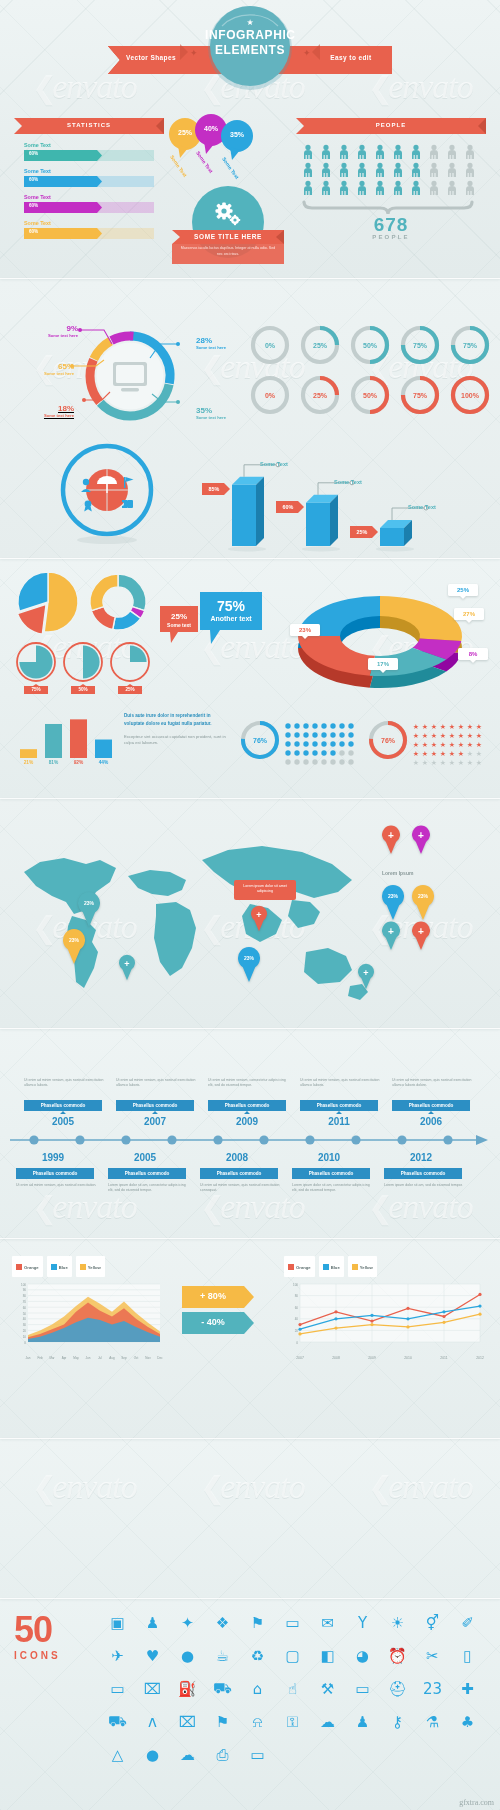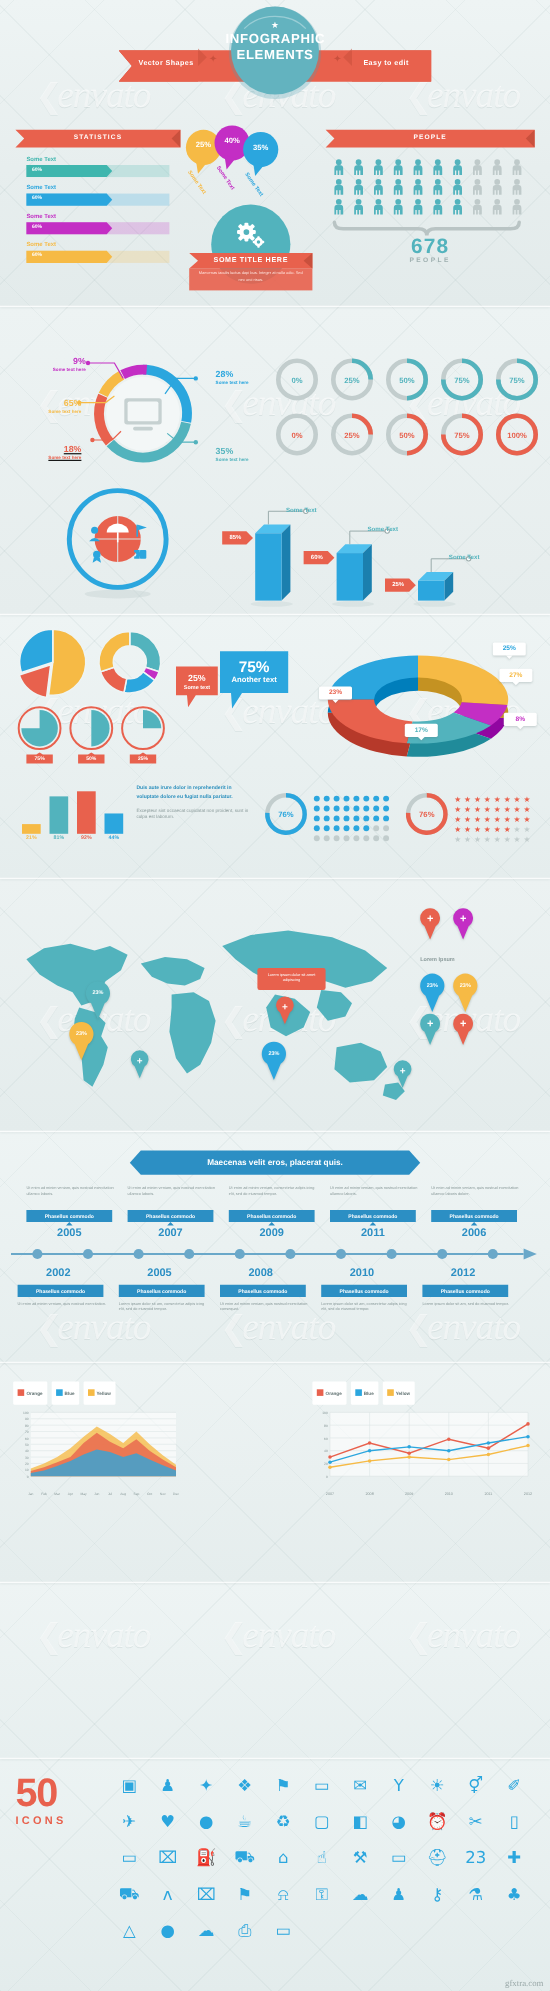--- a/index.html
+++ b/index.html
@@ -825,26 +825,20 @@
         <div style="position:absolute;left:34px;top:96px;width:18px;filter:drop-shadow(0 1px 1px rgba(70,95,95,.3));">
           <svg width="18" height="26.099999999999998" viewBox="0 0 18 26.099999999999998">
             <path d="M9 26.099999999999998 L3.96 14.040000000000001 A9 9 0 1 1 14.040000000000001 14.040000000000001 Z" fill="#e8614d"></path>
           </svg>
           <div style="position:absolute;left:0;top:3px;width:18px;text-align:center;color:#fff;font-size:10px;font-weight:bold;line-height:1;">+</div>
         </div>
         <div style="position:absolute;left:4px;top:42px;font-size:5px;font-weight:bold;color:#8a9a9a;">Lorem Ipsum</div>
       </div>
   </div>
 
-  <div class="sect" style="left:118px;top:1046px;width:264px;height:22px;">
-    <svg width="264" height="22" viewBox="0 0 264 22">
-      <path d="M10 0 L254 0 L264 11 L254 22 L10 22 L0 11 Z" fill="#2c8fc4"></path>
-    </svg>
-    <div style="position:absolute;left:0;top:6px;width:264px;text-align:center;color:#fff;font-size:7.5px;font-weight:bold;">Maecenas velit eros, placerat quis.</div>
-  </div>
   <div class="sect" style="left:6px;top:1078px;width:488px;height:150px;">
     <svg width="488" height="150" viewBox="0 0 488 150" style="position:absolute;left:0;top:0;">
       <line x1="4" y1="62" x2="470" y2="62" stroke="#6aa8c9" stroke-width="1.6"></line>
       <path d="M470 57 L482 62 L470 67 Z" fill="#6aa8c9"></path>
     </svg>
     <div id="timeline-top">
         <div style="position:absolute;left:18px;top:0;width:80px;font-size:3.5px;line-height:1.5;color:#8a9a9a;">Ut enim ad minim veniam, quis nostrud exercitation ullamco laboris.</div>
         <div style="position:absolute;left:18px;top:22px;width:78px;">
           <svg width="78" height="11" viewBox="0 0 78 11">
             <path d="M0 0 L78 0 L78 11 L0 11 Z M39 11 L42 14 L36 14 Z" fill="#2c8fc4"></path>
@@ -893,21 +887,21 @@
           <circle cx="166" cy="62" r="4.6" fill="#6aa8c9"></circle>
           <circle cx="212" cy="62" r="4.6" fill="#6aa8c9"></circle>
           <circle cx="258" cy="62" r="4.6" fill="#6aa8c9"></circle>
           <circle cx="304" cy="62" r="4.6" fill="#6aa8c9"></circle>
           <circle cx="350" cy="62" r="4.6" fill="#6aa8c9"></circle>
           <circle cx="396" cy="62" r="4.6" fill="#6aa8c9"></circle>
           <circle cx="442" cy="62" r="4.6" fill="#6aa8c9"></circle>
         </svg>
       </div>
     <div id="timeline-bottom">
-        <div style="position:absolute;left:22px;top:74px;width:50px;text-align:center;font-size:10px;font-weight:bold;color:#2c8fc4;">2002</div>
+        <div style="position:absolute;left:22px;top:74px;width:50px;text-align:center;font-size:10px;font-weight:bold;color:#2c8fc4;">1999</div>
         <div style="position:absolute;left:10px;top:90px;width:78px;">
           <svg width="78" height="11" viewBox="0 0 78 11">
             <path d="M0 0 L78 0 L78 11 L0 11 Z" fill="#2c8fc4"></path>
           </svg>
           <div style="position:absolute;left:0;top:2.5px;width:78px;text-align:center;color:#fff;font-size:4.6px;font-weight:bold;">Phasellus commodo</div>
         </div>
         <div style="position:absolute;left:10px;top:105px;width:82px;font-size:3.5px;line-height:1.5;color:#8a9a9a;">Ut enim ad minim veniam, quis nostrud exercitation.</div>
         <div style="position:absolute;left:114px;top:74px;width:50px;text-align:center;font-size:10px;font-weight:bold;color:#2c8fc4;">2005</div>
         <div style="position:absolute;left:102px;top:90px;width:78px;">
           <svg width="78" height="11" viewBox="0 0 78 11">
@@ -986,20 +980,36 @@
         <div style="position:absolute;left:70px;top:0;width:12px;text-align:center;font-size:3px;color:#8a9a9a;">Jun</div>
         <div style="position:absolute;left:82px;top:0;width:12px;text-align:center;font-size:3px;color:#8a9a9a;">Jul</div>
         <div style="position:absolute;left:94px;top:0;width:12px;text-align:center;font-size:3px;color:#8a9a9a;">Aug</div>
         <div style="position:absolute;left:106px;top:0;width:12px;text-align:center;font-size:3px;color:#8a9a9a;">Sep</div>
         <div style="position:absolute;left:118px;top:0;width:12px;text-align:center;font-size:3px;color:#8a9a9a;">Oct</div>
         <div style="position:absolute;left:130px;top:0;width:12px;text-align:center;font-size:3px;color:#8a9a9a;">Nov</div>
         <div style="position:absolute;left:142px;top:0;width:12px;text-align:center;font-size:3px;color:#8a9a9a;">Dec</div>
       </div>
   </div>
 
+  <div class="sect" style="left:182px;top:1286px;width:90px;height:52px;">
+    <div id="pct-badges">
+        <div style="position:absolute;left:0;top:0px;width:72px;">
+          <svg width="72" height="22" viewBox="0 0 72 22">
+            <path d="M0 0 L62 0 L72 11 L62 22 L0 22 Z" fill="#f6ba45"></path>
+          </svg>
+          <div style="position:absolute;left:0;top:5px;width:62px;text-align:center;color:#fff;font-size:9px;font-weight:bold;">+ 80%</div>
+        </div>
+        <div style="position:absolute;left:0;top:26px;width:72px;">
+          <svg width="72" height="22" viewBox="0 0 72 22">
+            <path d="M0 0 L62 0 L72 11 L62 22 L0 22 Z" fill="#52b3bd"></path>
+          </svg>
+          <div style="position:absolute;left:0;top:5px;width:62px;text-align:center;color:#fff;font-size:9px;font-weight:bold;">- 40%</div>
+        </div>
+      </div>
+  </div>
 
   <div class="sect" style="left:284px;top:1256px;width:200px;height:96px;">
     <div id="line-legend" style="display:flex;gap:4px;margin-bottom:3px;">
         <div style="background:#fff;padding:1.5px 4px;border-radius:1px;"><span style="display:inline-block;width:6px;height:6px;background:#e8614d;margin-right:2px;vertical-align:middle;"></span><span style="font-size:4.2px;font-weight:bold;color:#5f7070;vertical-align:middle;">Orange</span></div>
         <div style="background:#fff;padding:1.5px 4px;border-radius:1px;"><span style="display:inline-block;width:6px;height:6px;background:#2ba6de;margin-right:2px;vertical-align:middle;"></span><span style="font-size:4.2px;font-weight:bold;color:#5f7070;vertical-align:middle;">Blue</span></div>
         <div style="background:#fff;padding:1.5px 4px;border-radius:1px;"><span style="display:inline-block;width:6px;height:6px;background:#f6ba45;margin-right:2px;vertical-align:middle;"></span><span style="font-size:4.2px;font-weight:bold;color:#5f7070;vertical-align:middle;">Yellow</span></div>
       </div>
     <svg id="linechart" width="200" height="76" viewBox="0 0 200 76">
         <rect x="16" y="4" width="180" height="58" fill="#ffffff" opacity="0.6"></rect>
         <line x1="16" y1="62" x2="196" y2="62" stroke="#dbe4e4" stroke-width="0.5"></line>

